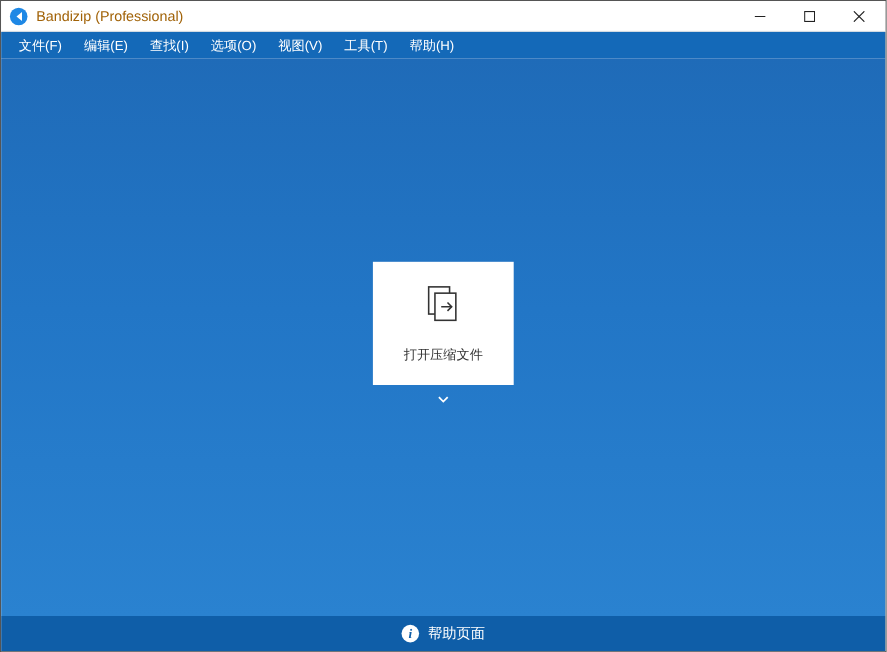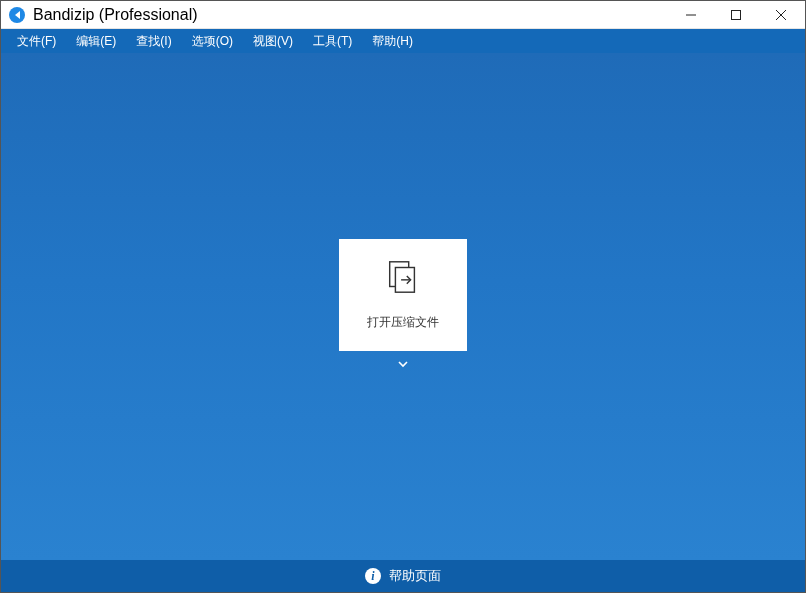--- a/index.html
+++ b/index.html
@@ -20,21 +20,21 @@
   background: #1e88e5; margin-right: 8px;
   display: flex; align-items: center; justify-content: center;
 }
 .titlebar .app-icon::before {
   content: ""; width: 0; height: 0;
   border-top: 4px solid transparent;
   border-bottom: 4px solid transparent;
   border-right: 5px solid #fff;
   margin-right: -1px;
 }
-.titlebar .title { font-size: 16px; color: #000000; flex: 0 0 auto; }
+.titlebar .title { font-size: 13px; color: #a16207; flex: 0 0 auto; }
 .titlebar .spacer { flex: 1; }
 .win-btns { display: flex; }
 .win-btn {
   width: 45px; height: 28px; display: flex;
   align-items: center; justify-content: center;
   color: #222; font-size: 10px;
 }
 .win-btn svg { width: 10px; height: 10px; }
 
 .menubar {

